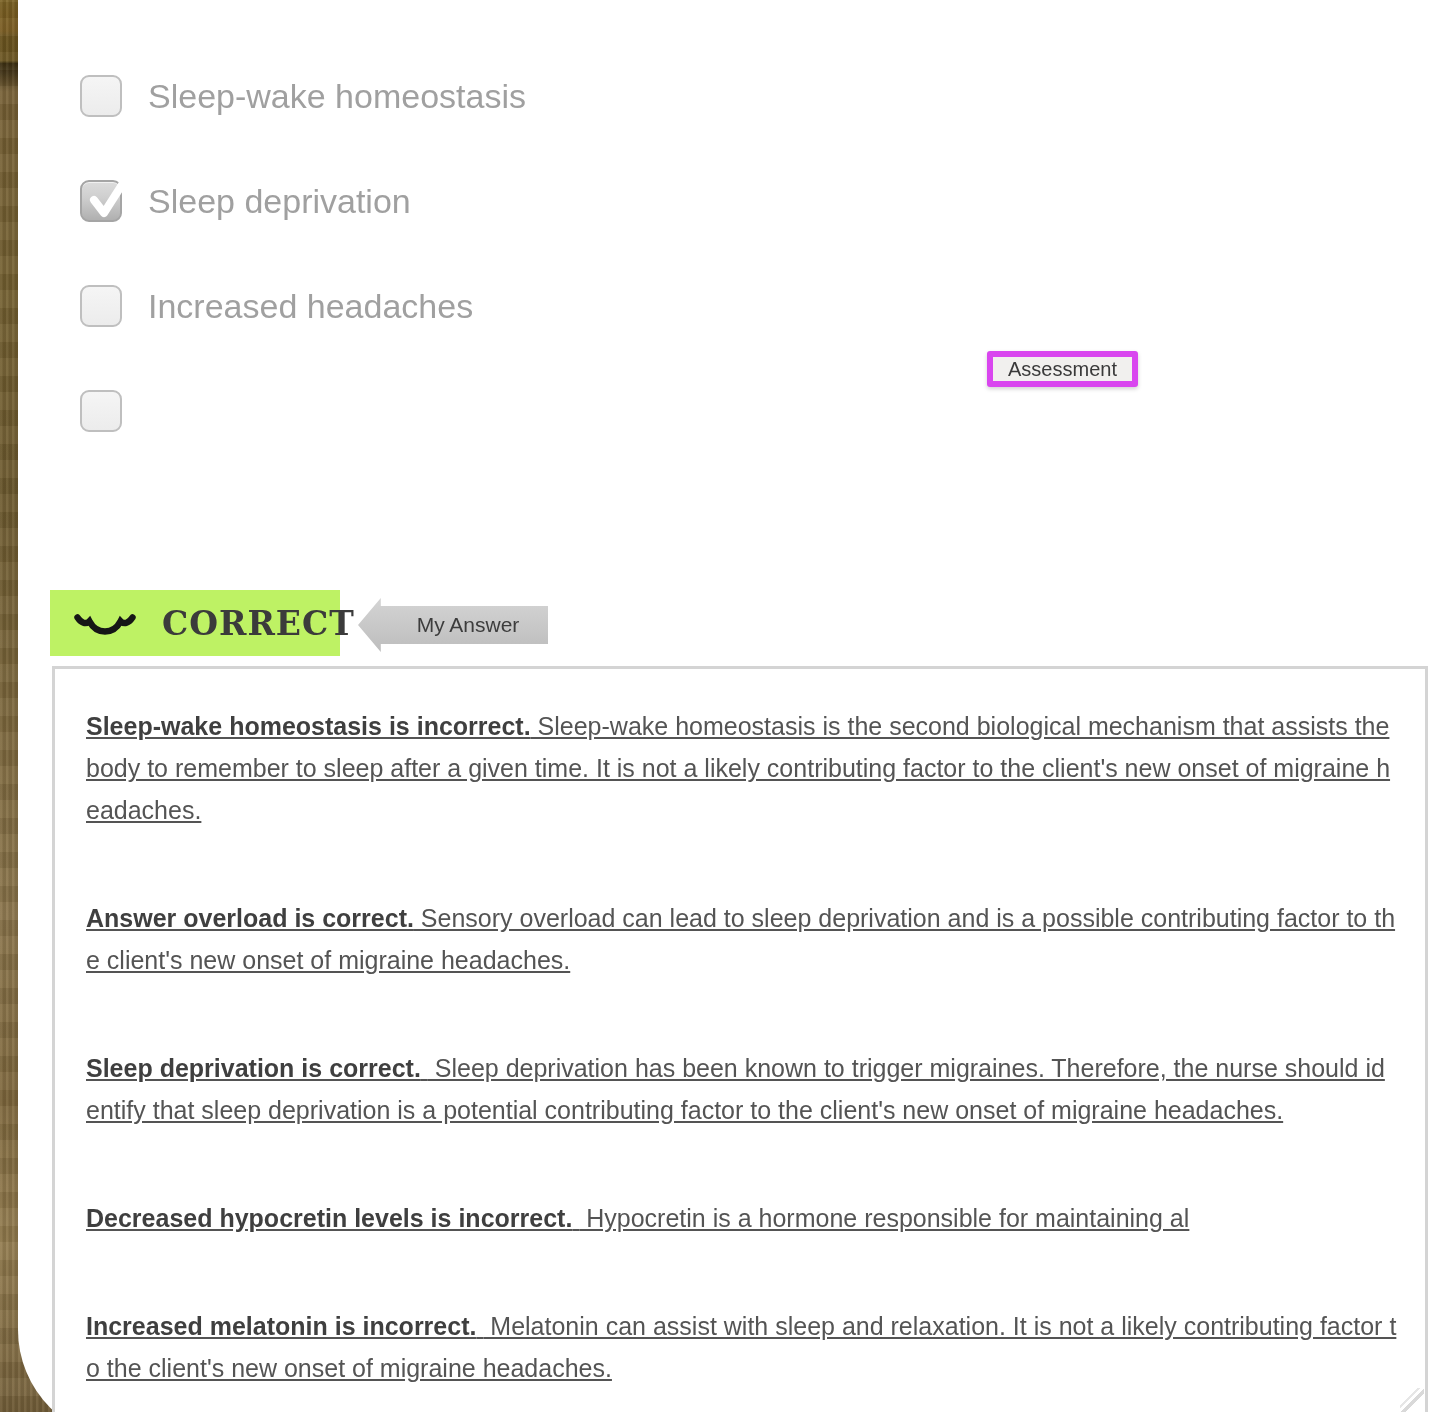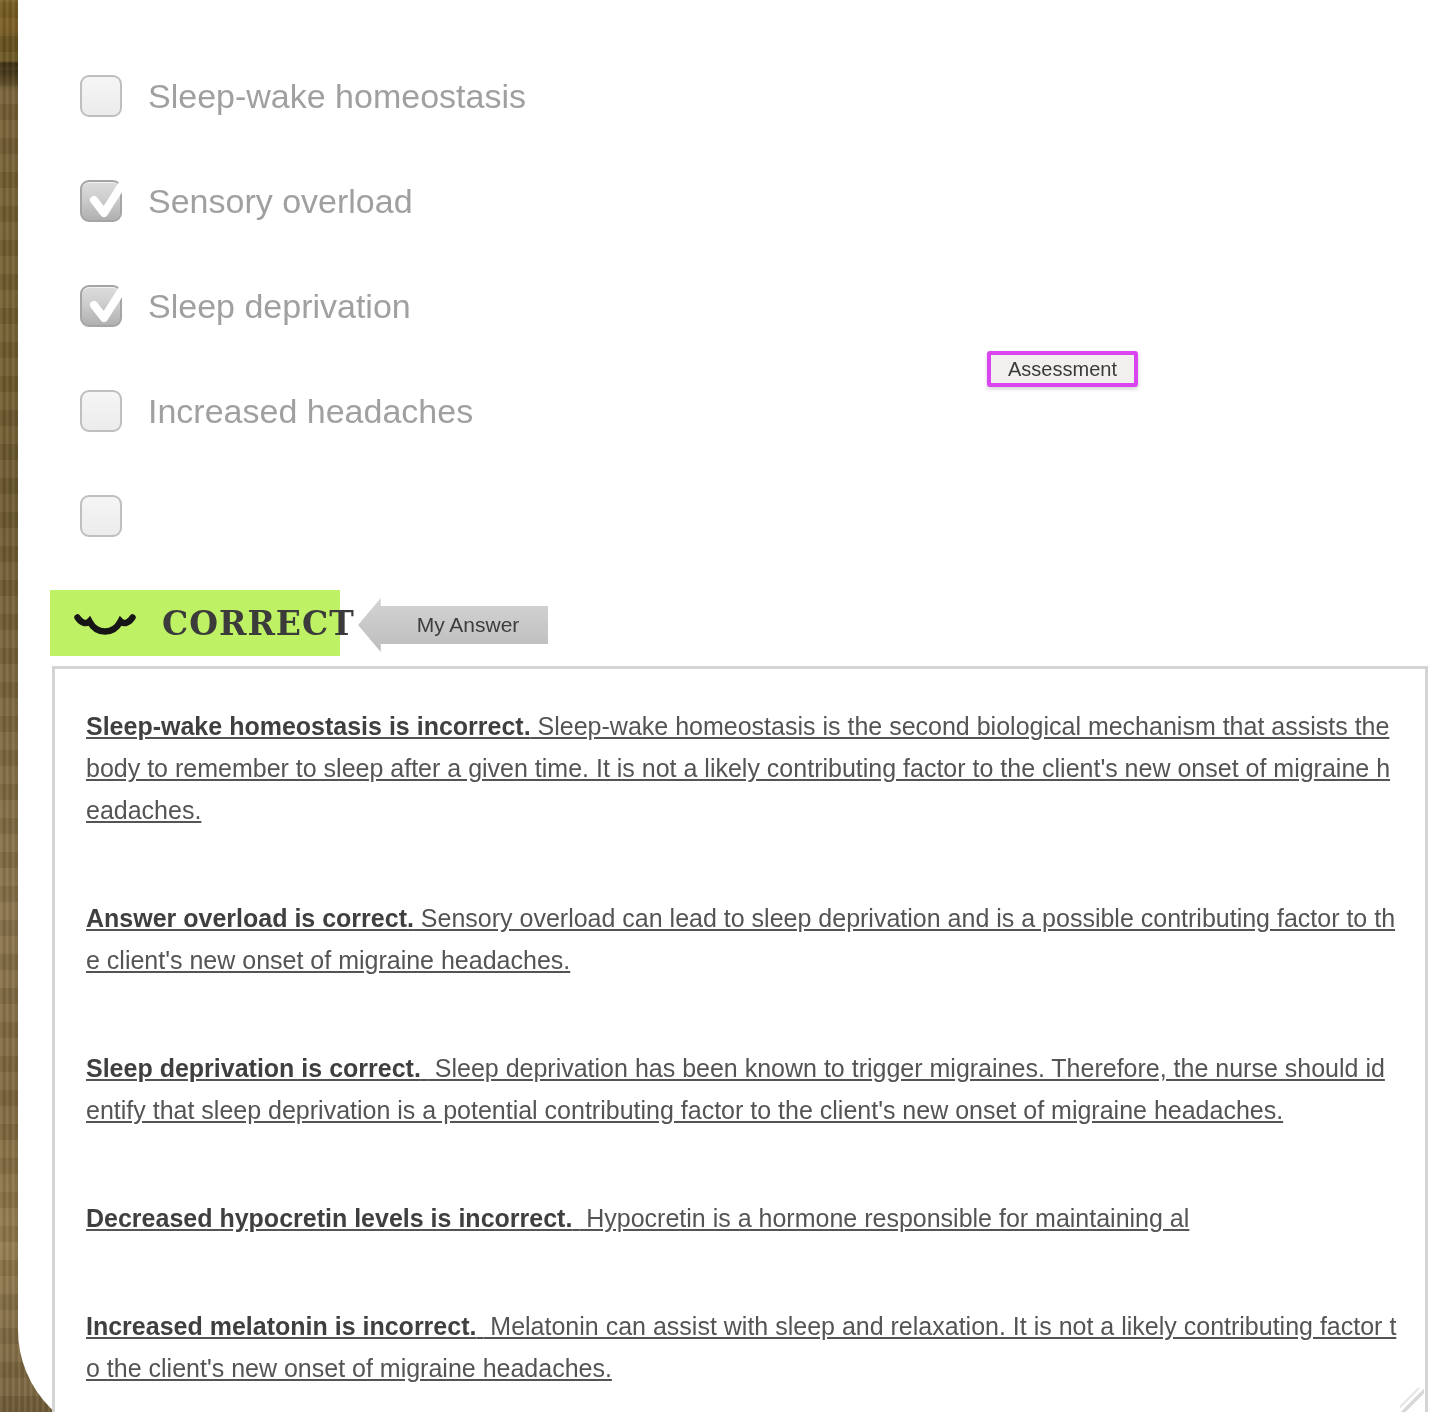--- a/index.html
+++ b/index.html
@@ -39,21 +39,21 @@
     background:linear-gradient(180deg,#dcdcdc 0%, #cfcfcf 40%, #b0b0b0 100%);
     border:2px solid #a5a5a5;
     box-shadow:inset 0 1px 0 rgba(255,255,255,.6);
   }
   .checkbox.checked svg { display:block; }
   .option-label { margin-left:26px; font-size:34px; color:#a0a0a0; }
 
   
   .tooltip {
     position:absolute; left:969px; top:351px; width:151px; height:36px;
-    background:#f1f0ee; border:4px solid #d946ef; border-radius:3px;
+    background:#f1f0ee; border:6px solid #d946ef; border-radius:3px;
     box-shadow:0 2px 4px rgba(0,0,0,.18);
     display:flex; align-items:center; justify-content:center;
     font-size:20px; color:#3a3a3a;
   }
 
   
   .badge {
     position:absolute; left:32px; top:590px; width:290px; height:66px;
     display:flex; align-items:center;
   }
@@ -104,28 +104,20 @@
         
       </div>
       <span class="option-label">Sleep-wake homeostasis</span>
     </div>
     <div class="option-row">
       <div class="checkbox checked">
         <svg width="50" height="56" viewBox="0 0 50 56">
             <path d="M11 30 L21 43 L42 10" stroke="#ffffff" stroke-width="8" fill="none" stroke-linecap="round" stroke-linejoin="round"></path>
           </svg>
       </div>
-      <span class="option-label">Sensory overload</span>
-    </div>
-    <div class="option-row">
-      <div class="checkbox checked">
-        <svg width="50" height="56" viewBox="0 0 50 56">
-            <path d="M11 30 L21 43 L42 10" stroke="#ffffff" stroke-width="8" fill="none" stroke-linecap="round" stroke-linejoin="round"></path>
-          </svg>
-      </div>
       <span class="option-label">Sleep deprivation</span>
     </div>
     <div class="option-row">
       <div class="checkbox">
         
       </div>
       <span class="option-label">Increased headaches</span>
     </div>
     <div class="option-row">
       <div class="checkbox">

